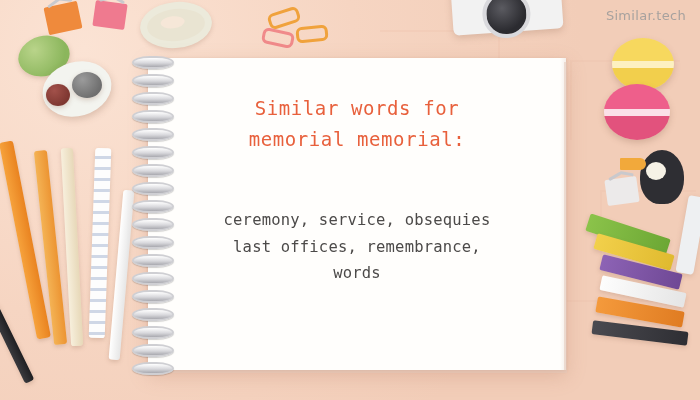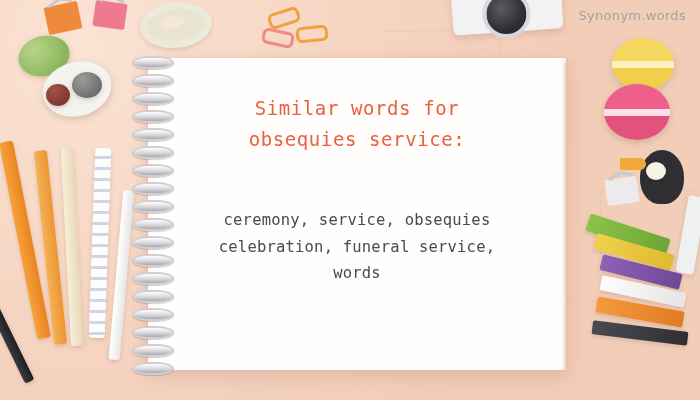--- a/index.html
+++ b/index.html
@@ -289,24 +289,24 @@
   <div class="pen" style="left:92px; top:148px; width:16px; height:190px;
               background:repeating-linear-gradient(180deg,#fdfdfd 0 8px,#cfd7e6 8px 11px); transform:rotate(2deg);"></div>
   <div class="pen" style="left:116px; top:190px; width:11px; height:170px;
               background:linear-gradient(90deg,#ffffff,#e6e6e6); transform:rotate(5deg);"></div>
   <div class="pen" style="left:6px; top:300px; width:10px; height:86px;
               background:linear-gradient(90deg,#3a3a3e,#1f1f22); transform:rotate(-26deg);"></div>
 
   <div class="notebook">
     <div class="note-text">
       <div class="head-line1">Similar words for</div>
-      <div class="head-line2">obsequies service:</div>
+      <div class="head-line2">memorial memorial:</div>
       <div class="syn-list">
         <div>ceremony, service, obsequies</div>
-        <div>celebration, funeral service,</div>
+        <div>last offices, remembrance,</div>
         <div>words</div>
       </div>
     </div>
   </div>
   <div class="page-edge"></div>
 
   <div class="spiral">
     <div class="ring" style="top:4px;"></div>
     <div class="ring" style="top:22px;"></div>
     <div class="ring" style="top:40px;"></div>
@@ -325,21 +325,21 @@
     <div class="ring" style="top:274px;"></div>
     <div class="ring" style="top:292px;"></div>
     <div class="ring" style="top:310px;"></div>
   </div>
 
   <div class="camera" style="left:452px; top:-16px; width:110px; height:48px; transform:rotate(-4deg);">
     <div class="lens" style="left:30px; top:6px; width:40px; height:40px;"></div>
     <div style="position:absolute; left:82px; top:8px; width:18px; height:10px; background:#cfcfd4; border-radius:2px;"></div>
   </div>
 
-  <div class="watermark">Synonym.words</div>
+  <div class="watermark">Similar.tech</div>
 
   <div class="macaron" style="left:612px; top:38px; width:62px; height:52px;
               background:linear-gradient(180deg,#f7d85e 0 44%,#fdf1c0 44% 58%,#f2cf4c 58%);"></div>
   <div class="macaron" style="left:604px; top:84px; width:66px; height:56px;
               background:linear-gradient(180deg,#ee5f8b 0 44%,#fbe0e8 44% 58%,#e2527d 58%);"></div>
 
   <div class="toucan-body" style="left:640px; top:150px; width:44px; height:54px;"></div>
   <div class="toucan-beak" style="left:620px; top:158px; width:26px; height:12px;"></div>
   <div class="obj" style="left:646px; top:162px; width:20px; height:18px; border-radius:50%; background:#f6f2e6;"></div>
 

